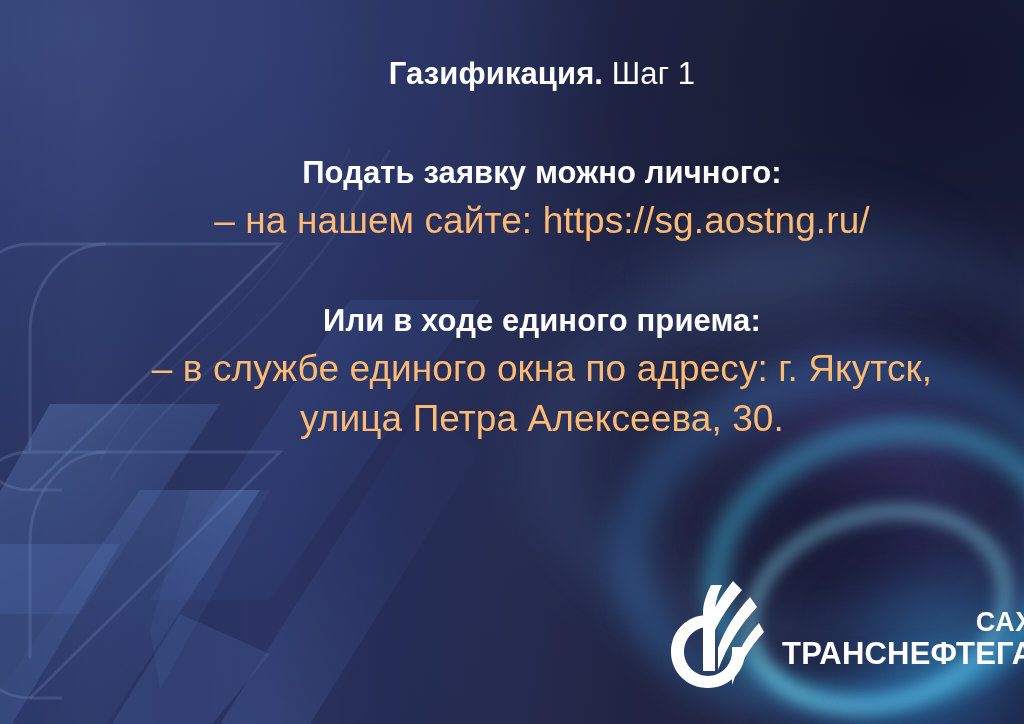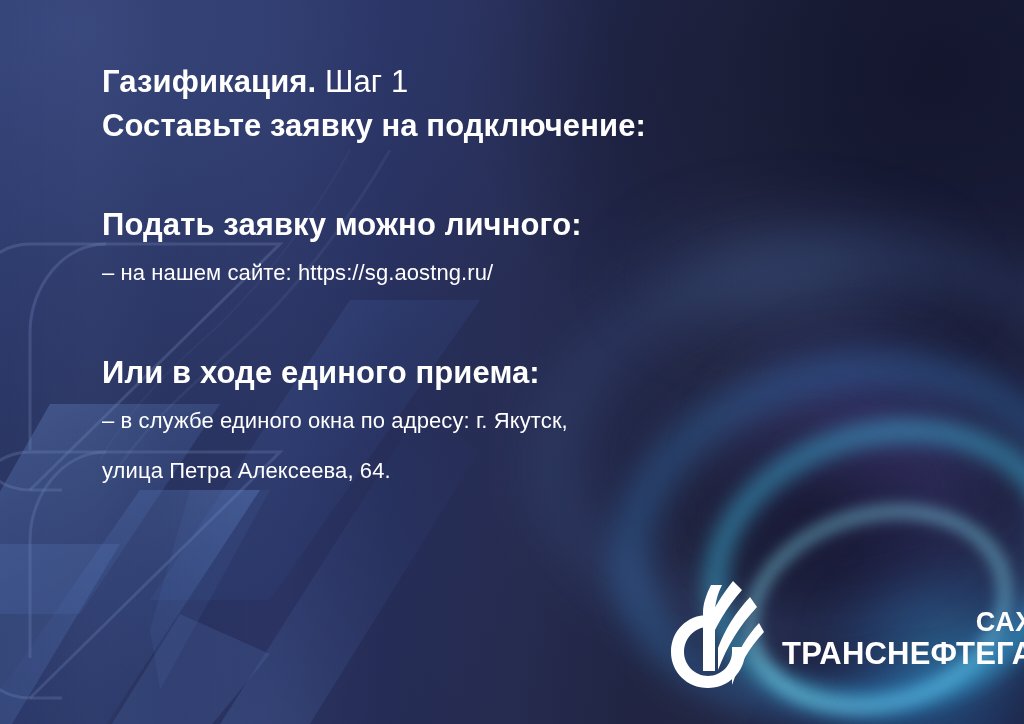--- a/index.html
+++ b/index.html
@@ -195,22 +195,23 @@
     top: 300px;
     width: 330px;
     height: 440px;
     opacity: 0.55;
   }
 
   
   .content {
     position: absolute;
     left: 102px;
-    top: 60px;
+    top: 52px;
     width: 880px;
+    text-align: center;
   }
   .line { color: #ffffff; white-space: nowrap; }
 
   .h-title {
     font-size: 31px;
     line-height: 44px;
     letter-spacing: 0.1px;
   }
   .h-title .strong { font-weight: bold; }
   .h-title .light  { font-weight: normal; }
@@ -222,25 +223,25 @@
     letter-spacing: 0.1px;
   }
 
   .sec-head {
     font-size: 31px;
     line-height: 46px;
     font-weight: bold;
     letter-spacing: 0.1px;
   }
   .body-line {
-    font-size: 22px;
+    font-size: 37px;
     line-height: 50px;
     font-weight: normal;
     letter-spacing: 0.1px;
-    color: #ffffff;
+    color: #fdba74;
   }
 
   .gap-a { height: 54px; }
   .gap-b { height: 52px; }
 
   
   .logo {
     position: absolute;
     left: 662px;
     top: 575px;
@@ -338,35 +339,34 @@
     <div class="flame-bottom-glow"></div>
   </div>
 
   <div class="content">
 
     <div class="line h-title">
       <span class="strong">Газификация.</span>
       <span class="light">Шаг 1</span>
     </div>
 
-    <div class="line h-sub">Составьте заявку на подключение:</div>
 
     <div class="gap-a"></div>
 
     <div>
       <div class="line sec-head">Подать заявку можно личного:</div>
       <div class="line body-line">– на нашем сайте: https://sg.aostng.ru/</div>
     </div>
 
     <div class="gap-b"></div>
 
     <div>
       <div class="line sec-head">Или в ходе единого приема:</div>
       <div class="line body-line">– в службе единого окна по адресу: г. Якутск,</div>
-      <div class="line body-line">улица Петра Алексеева, 64.</div>
+      <div class="line body-line">улица Петра Алексеева, 30.</div>
     </div>
 
   </div>
 
   <div class="logo">
     <svg class="logo-mark" viewBox="0 0 104 112" fill="none" aria-hidden="true">
       <g fill="#ffffff">
         <path d="M46 36 C25 36 9 52 9 73 C9 93 25 109 46 109 C66 109 83 93 83 73 L83 68 L70 68 L70 73
                  C70 86 59 97 46 97 C33 97 22 86 22 73 C22 59 33 48 46 48 L52 48 L52 36 Z"></path>
         <path d="M49 6 C44 16 41 25 41 34 L41 92 L53 92 L53 34 C53 25 55 16 60 6 Z"></path>

